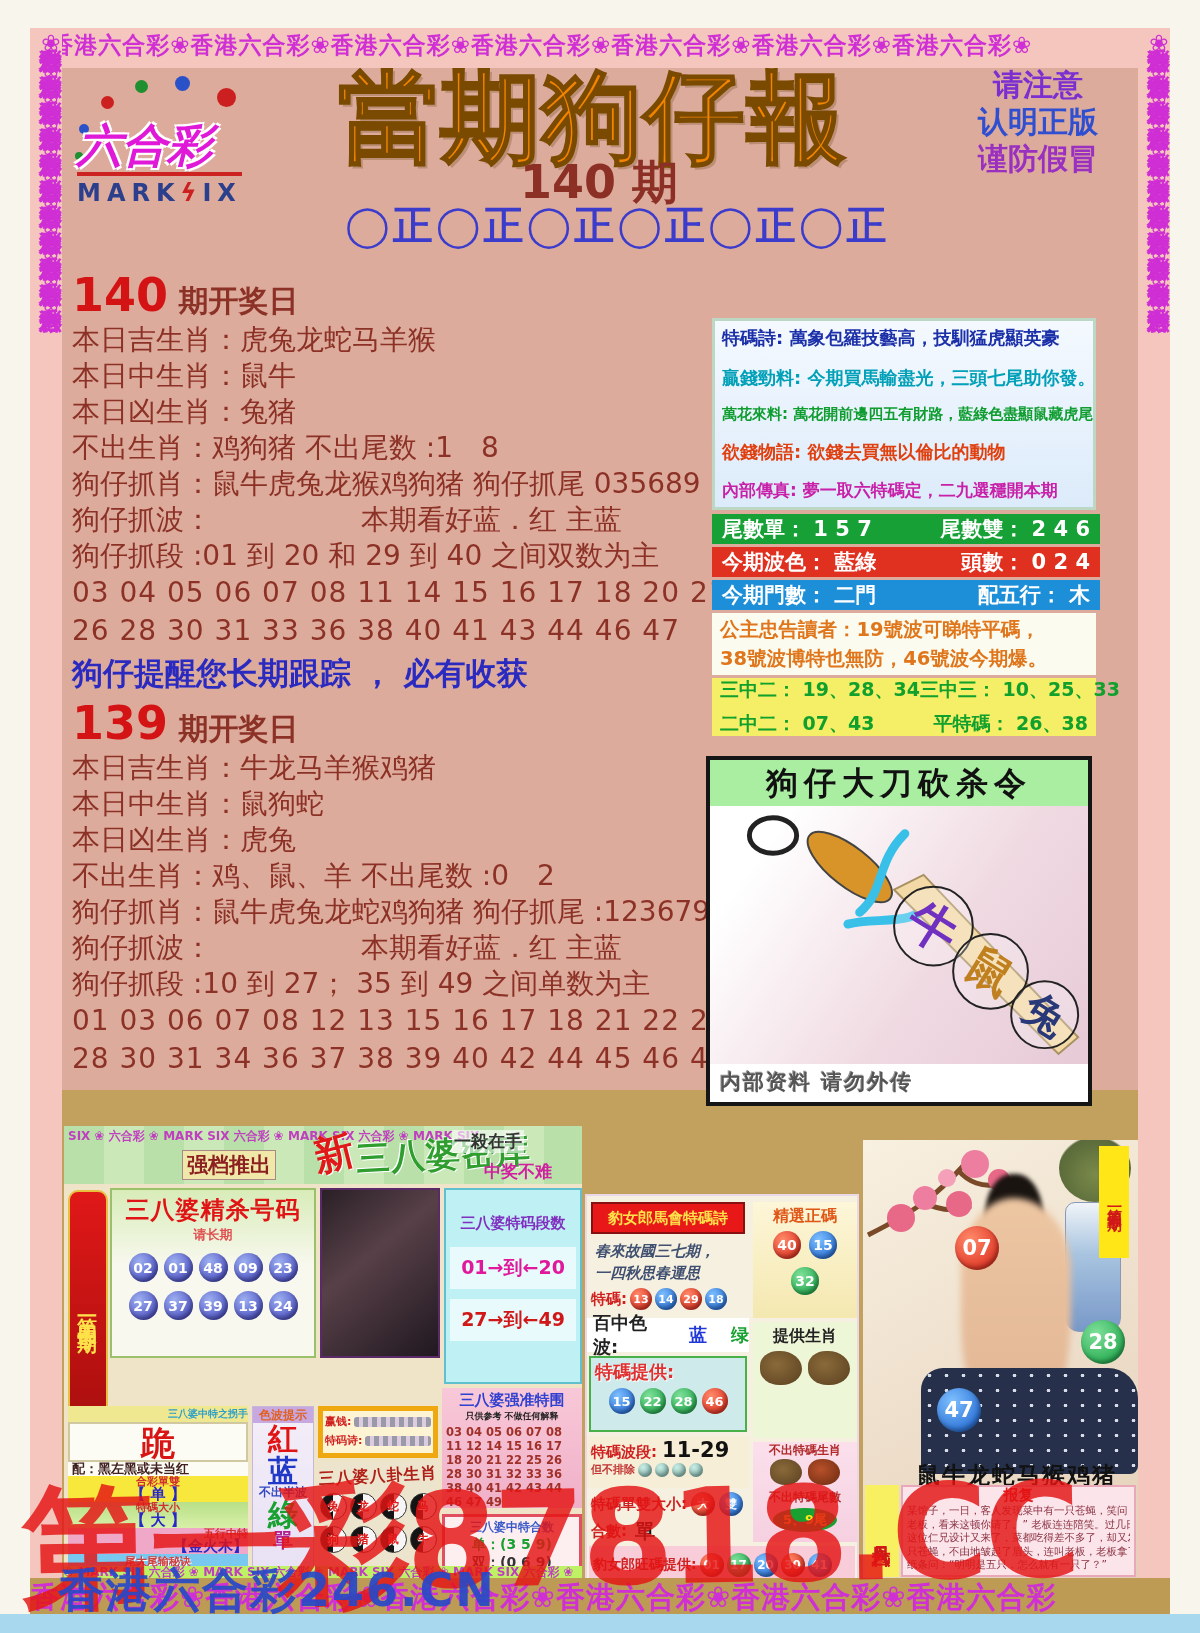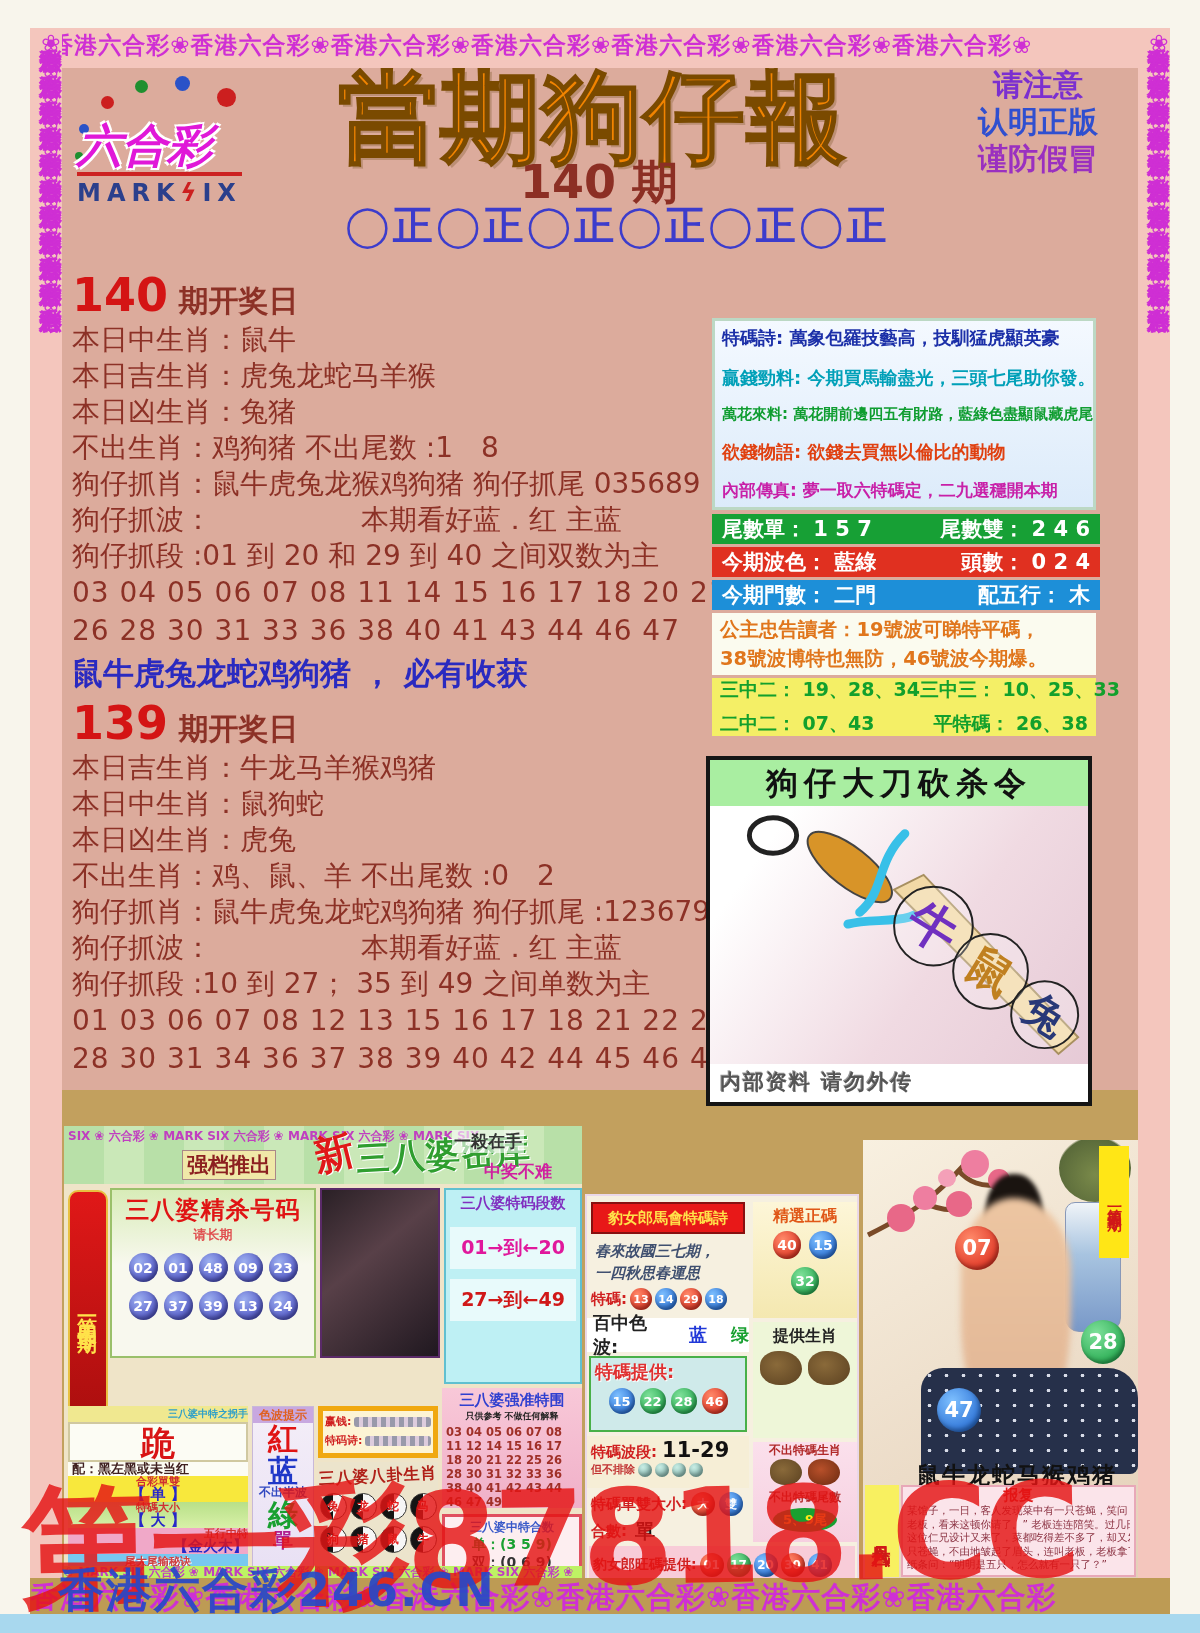--- a/index.html
+++ b/index.html
@@ -99,21 +99,21 @@
   #paLant span{writing-mode:vertical-rl;text-orientation:upright;color:#ffe24a;font-size:20px;font-weight:bold;letter-spacing:4px;}
   #paKill{position:absolute;left:46px;top:62px;width:206px;height:170px;background:linear-gradient(#d8ecb8,#f8f8ee 45%);
           border:2px solid #9ac06a;box-sizing:border-box;text-align:center;}
   #paKillT{font-size:24px;font-weight:bold;color:#e01414;letter-spacing:1px;padding-top:4px;}
   #paKillTag{font-size:13px;color:#e05050;font-weight:bold;}
   .krow{display:flex;justify-content:center;gap:6px;margin-top:9px;}
   #paPhoto{position:absolute;left:256px;top:62px;width:120px;height:170px;
            background:linear-gradient(140deg,#2a2026,#584048 40%,#201820);border:2px solid #5a2a68;box-sizing:border-box;}
   #paDuan{position:absolute;left:380px;top:62px;width:138px;height:196px;background:#bef0f4;border:2px solid #60c0d0;
           box-sizing:border-box;text-align:center;}
-  #paDuanT{font-size:15px;font-weight:bold;color:#8030c0;padding:4px 0;}
+  #paDuanT{font-size:15px;font-weight:bold;color:#8030c0;padding:4px 0;margin-top:20px;}
   .duanV{margin:10px 4px;background:rgba(255,255,255,.65);font-size:19px;font-weight:bold;color:#e0189c;padding:8px 0;}
   .duanV.v2{color:#d01818;}
   #paSub{position:absolute;left:4px;top:280px;width:180px;}
   #paSubT{background:#f0e890;color:#30a0c8;font-size:10px;font-weight:bold;text-align:right;height:16px;line-height:16px;}
   #paKneel{background:#fcfcf4;border:2px solid #d0c8a0;height:40px;text-align:center;box-sizing:border-box;}
   #paKneel span{font-size:34px;color:#d81414;font-weight:bold;line-height:38px;}
   #paPei{font-size:13px;color:#402020;background:#fcfcf4;height:14px;line-height:14px;padding-left:4px;font-weight:bold;white-space:nowrap;}
   .paBox{height:26px;text-align:center;overflow:hidden;}
   .paBoxT{font-size:11px;color:#d03030;font-weight:bold;line-height:11px;}
   .paBoxV{font-size:15px;color:#2828c8;font-weight:bold;line-height:14px;}
@@ -244,30 +244,30 @@
   <div class="abs" id="issue">140 期</div>
   <div class="abs" id="notice">
     <div class="n1">请注意</div>
     <div class="n2">认明正版</div>
     <div class="n3">谨防假冒</div>
   </div>
   <div class="abs" id="zheng">◯正◯正◯正◯正◯正◯正</div>
 
   <div class="abs" id="colL">
     <div class="h140"><span class="bn">140</span> <span>期开奖日</span></div>
+    <p class="ln">本日吉生肖：虎兔龙蛇马羊猴</p>
     <p class="ln">本日中生肖：鼠牛</p>
-    <p class="ln">本日吉生肖：虎兔龙蛇马羊猴</p>
     <p class="ln">本日凶生肖：兔猪</p>
     <p class="ln">不出生肖：鸡狗猪  不出尾数 :1　8</p>
     <p class="ln">狗仔抓肖：鼠牛虎兔龙猴鸡狗猪  狗仔抓尾 035689</p>
     <p class="ln">狗仔抓波：　　　　　 本期看好蓝．红  主蓝</p>
     <p class="ln">狗仔抓段 :01 到 20 和 29 到 40 之间双数为主</p>
     <p class="nm">03 04 05 06 07 08 11 14 15 16 17 18 20 21 25</p>
     <p class="nm">26 28 30 31 33 36 38 40 41 43 44 46 47</p>
-    <p class="rem">鼠牛虎兔龙蛇鸡狗猪 ，  必有收获</p>
+    <p class="rem">狗仔提醒您长期跟踪 ，  必有收获</p>
     <div class="h140"><span class="bn">139</span> <span>期开奖日</span></div>
     <p class="ln">本日吉生肖：牛龙马羊猴鸡猪</p>
     <p class="ln">本日中生肖：鼠狗蛇</p>
     <p class="ln">本日凶生肖：虎兔</p>
     <p class="ln">不出生肖：鸡、鼠、羊  不出尾数 :0　2</p>
     <p class="ln">狗仔抓肖：鼠牛虎兔龙蛇鸡狗猪  狗仔抓尾 :123679</p>
     <p class="ln">狗仔抓波：　　　　　 本期看好蓝．红  主蓝</p>
     <p class="ln">狗仔抓段 :10 到 27； 35 到 49 之间单数为主</p>
     <p class="nm">01 03 06 07 08 12 13 15 16 17 18 21 22 23 25</p>
     <p class="nm">28 30 31 34 36 37 38 39 40 42 44 45 46 47 48</p>

